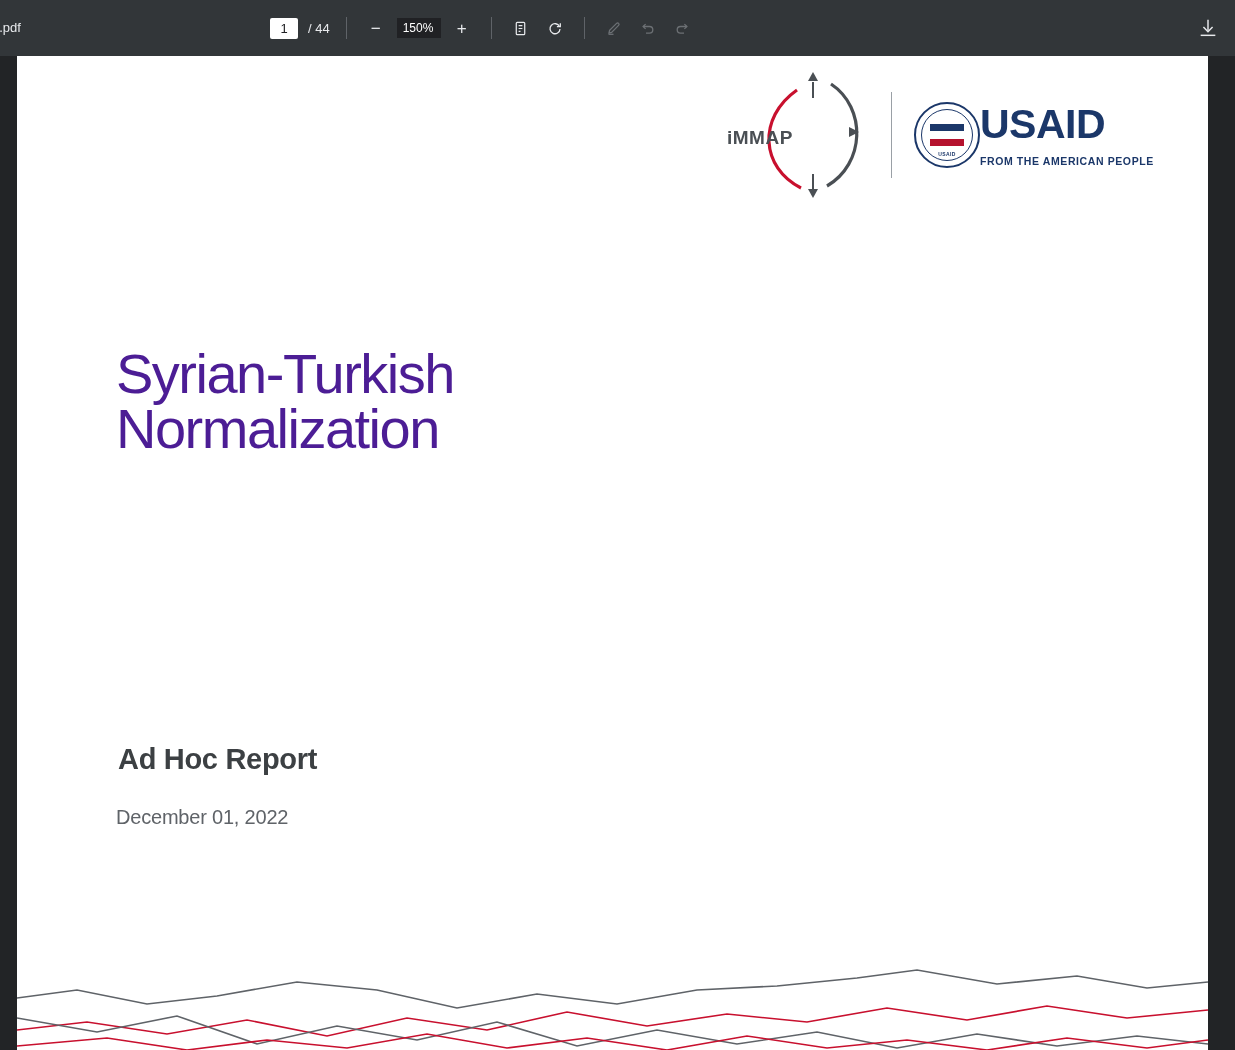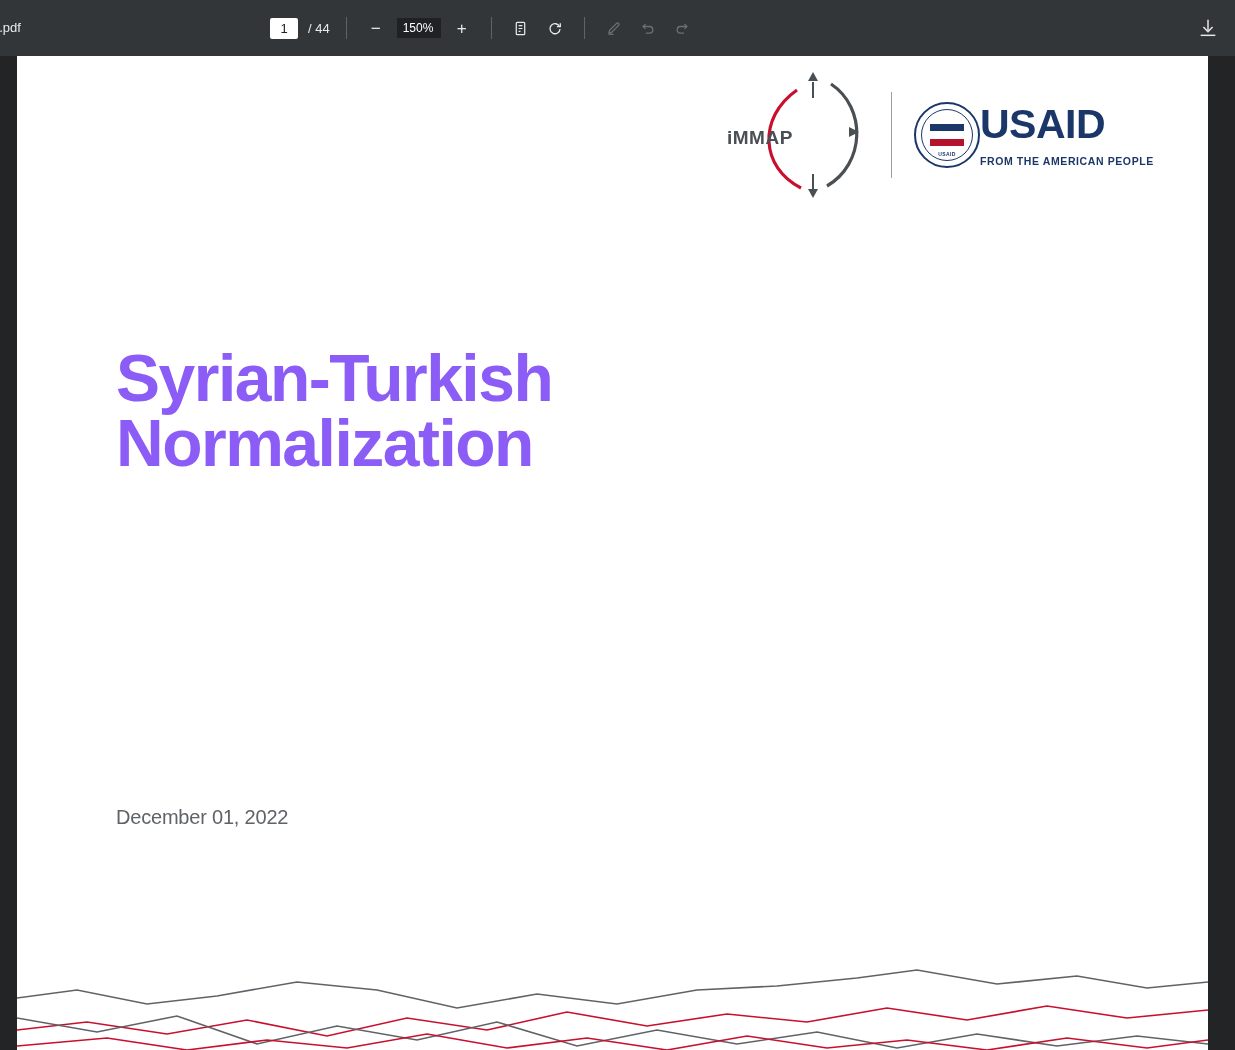--- a/index.html
+++ b/index.html
@@ -207,24 +207,24 @@
     letter-spacing: 0.6px;
     margin-top: 10px;
   }
 
   
   .title {
     position: absolute;
     left: 99px;
     top: 290px;
     width: 660px;
-    font-size: 66px;
+    font-size: 56px;
     line-height: 0.99;
-    font-weight: bold;
-    color: #8b5cf6;
+    font-weight: normal;
+    color: #4c1d95;
     letter-spacing: -1.5px;
   }
   .subtitle {
     position: absolute;
     left: 99px;
     top: 468px;
     width: 790px;
     font-size: 31px;
     line-height: 1.22;
     color: #c8102e;
@@ -345,20 +345,21 @@
           <div class="usaid-seal-label">USAID</div>
         </div>
         <div>
           <div class="usaid-wordmark">USAID</div>
           <div class="usaid-tagline">FROM THE AMERICAN PEOPLE</div>
         </div>
       </div>
     </div>
 
     <div class="title">Syrian-Turkish Normalization</div>
+    <div class="report-type">Ad Hoc Report</div>
     <div class="report-date">December 01, 2022</div>
 
     <svg class="bottom-graphic" viewBox="0 0 1191 90" preserveAspectRatio="none">
       <polyline points="0,38 60,30 130,44 200,36 280,22 360,30 440,48 520,34 600,44 680,30 760,26 840,18 900,10 980,24 1060,16 1130,28 1191,22" fill="none" stroke="#5f6368" stroke-width="1.6"></polyline>
       <polyline points="0,70 70,62 150,74 230,60 310,76 390,58 470,70 550,52 630,66 710,54 790,62 870,48 950,60 1030,46 1110,58 1191,50" fill="none" stroke="#c8102e" stroke-width="1.6"></polyline>
       <polyline points="0,58 80,72 160,56 240,84 320,66 400,80 480,62 560,86 640,70 720,84 800,72 880,88 960,74 1040,86 1120,76 1191,84" fill="none" stroke="#5f6368" stroke-width="1.6"></polyline>
       <polyline points="0,86 90,78 170,90 250,80 330,88 410,74 490,88 570,78 650,90 730,76 810,88 890,80 970,90 1050,78 1130,88 1191,80" fill="none" stroke="#c8102e" stroke-width="1.6"></polyline>
     </svg>
   </div>
 </div>

